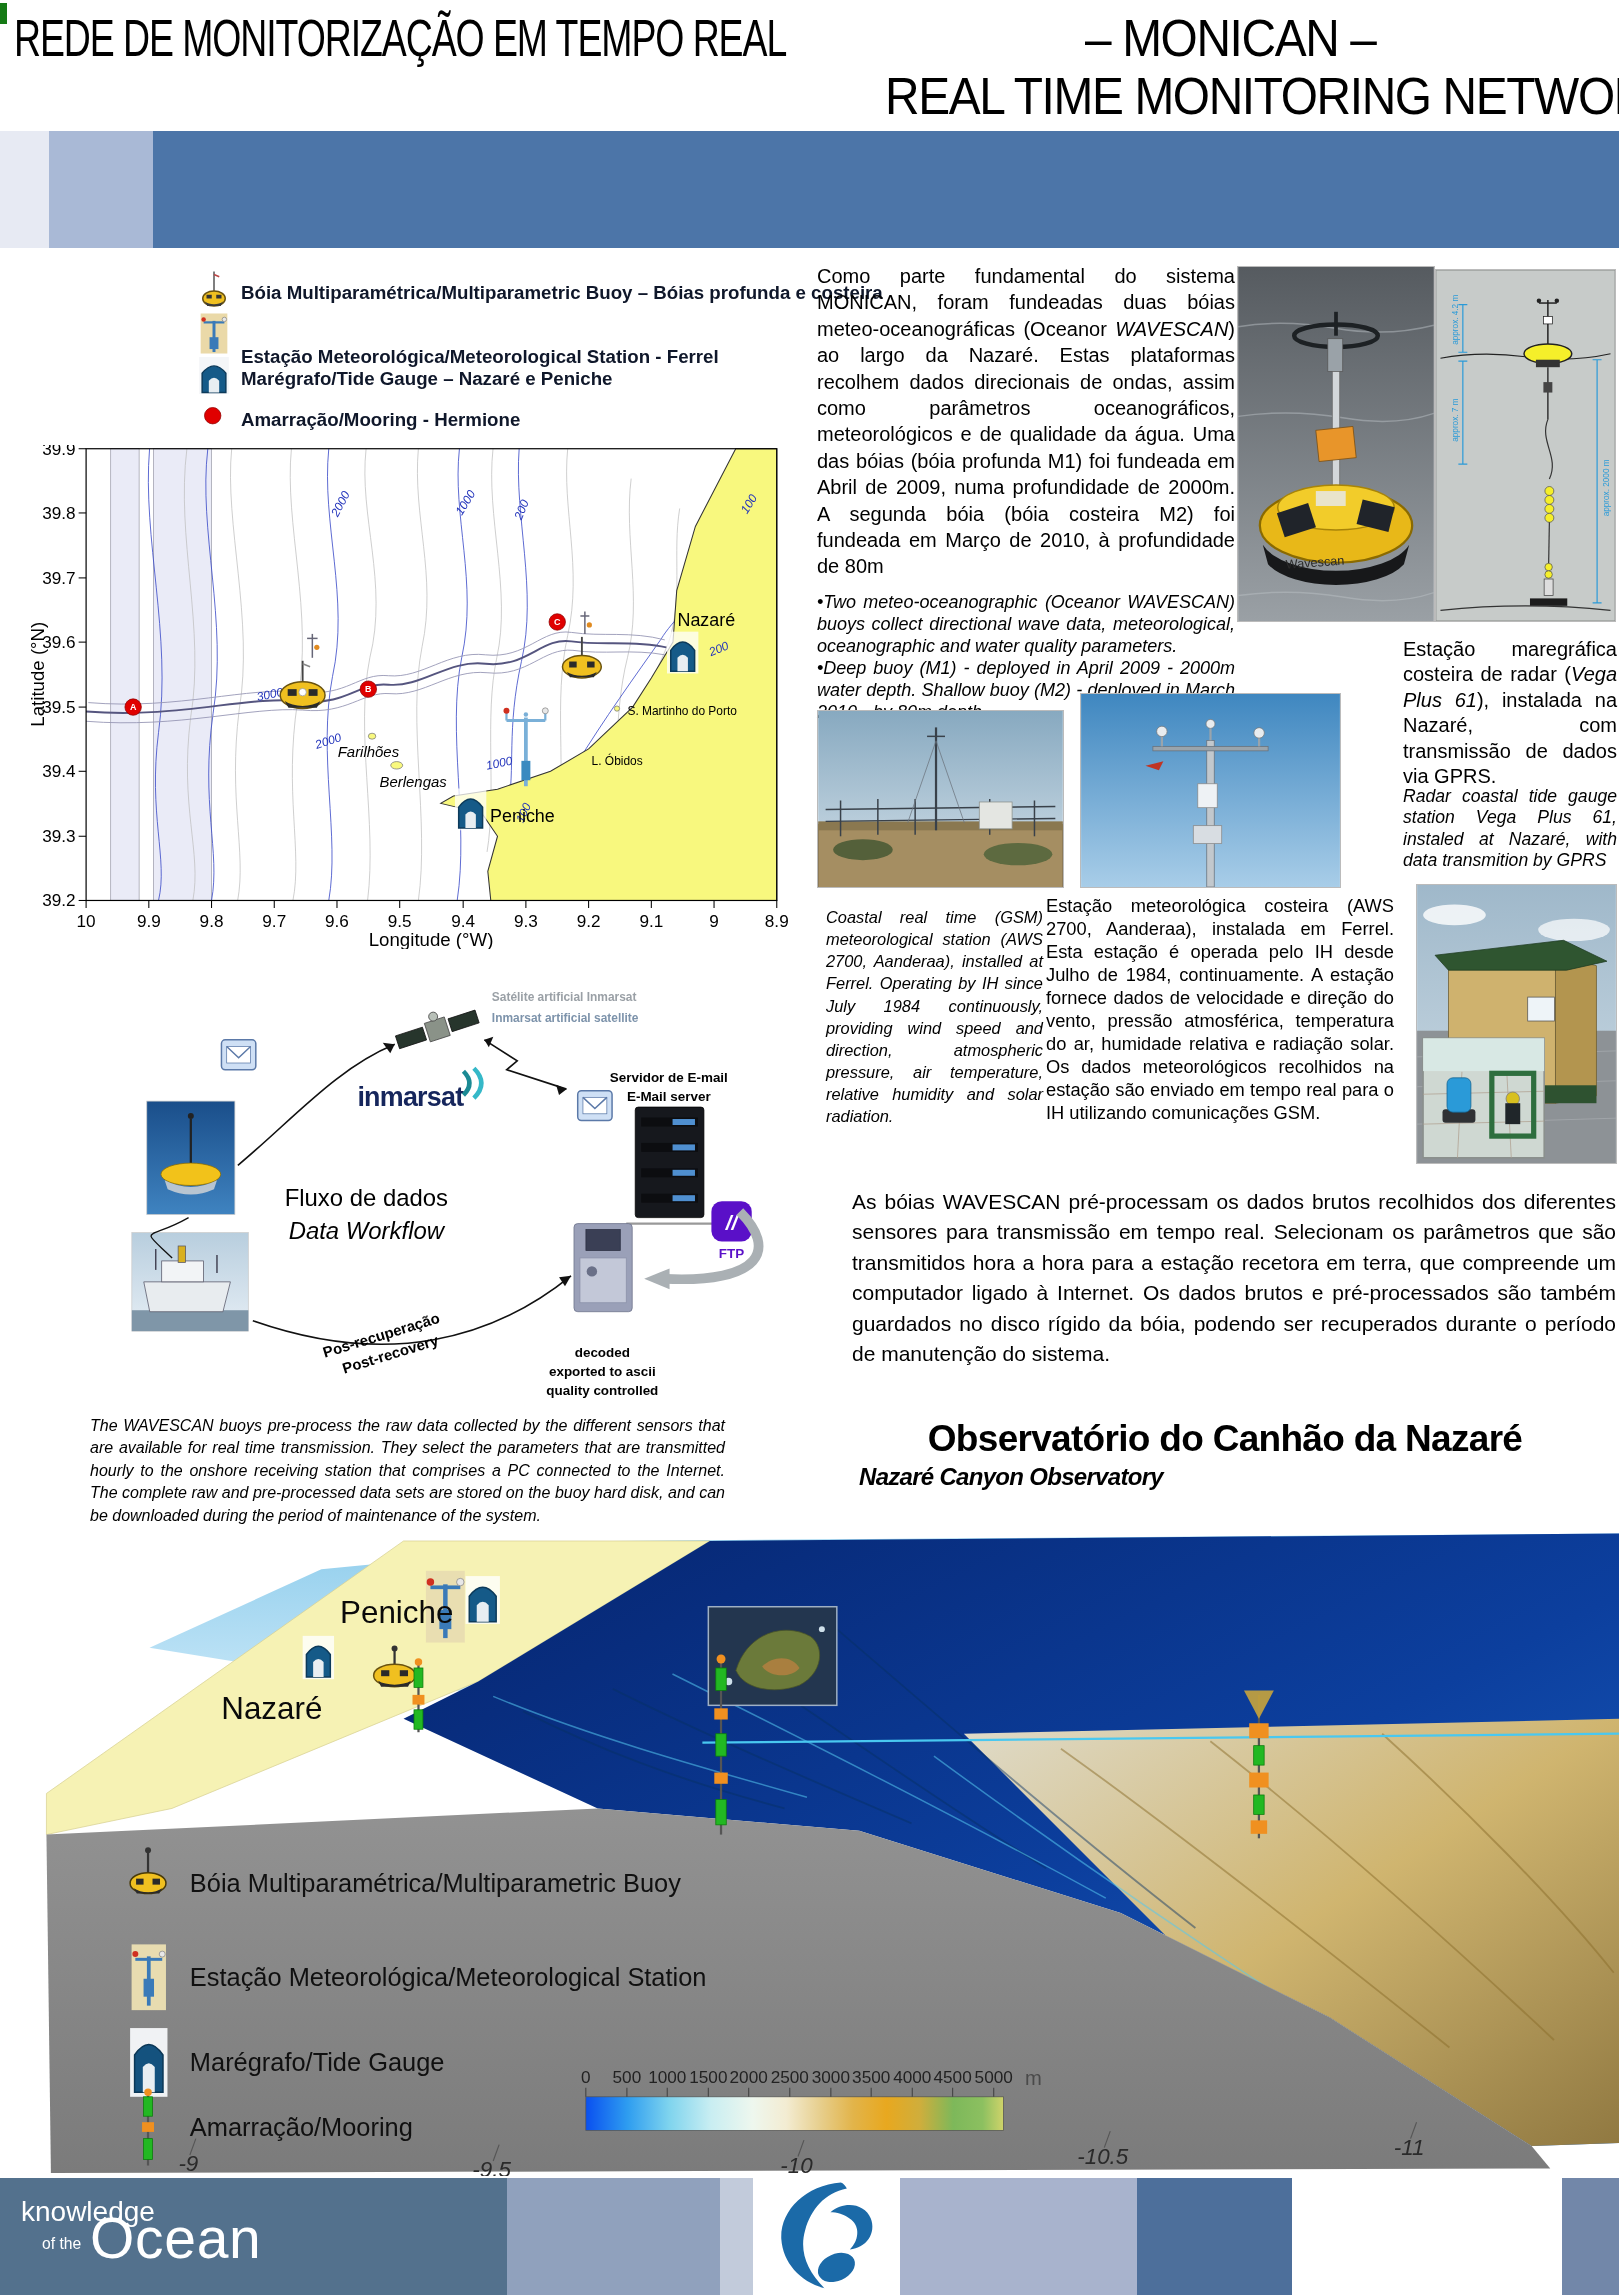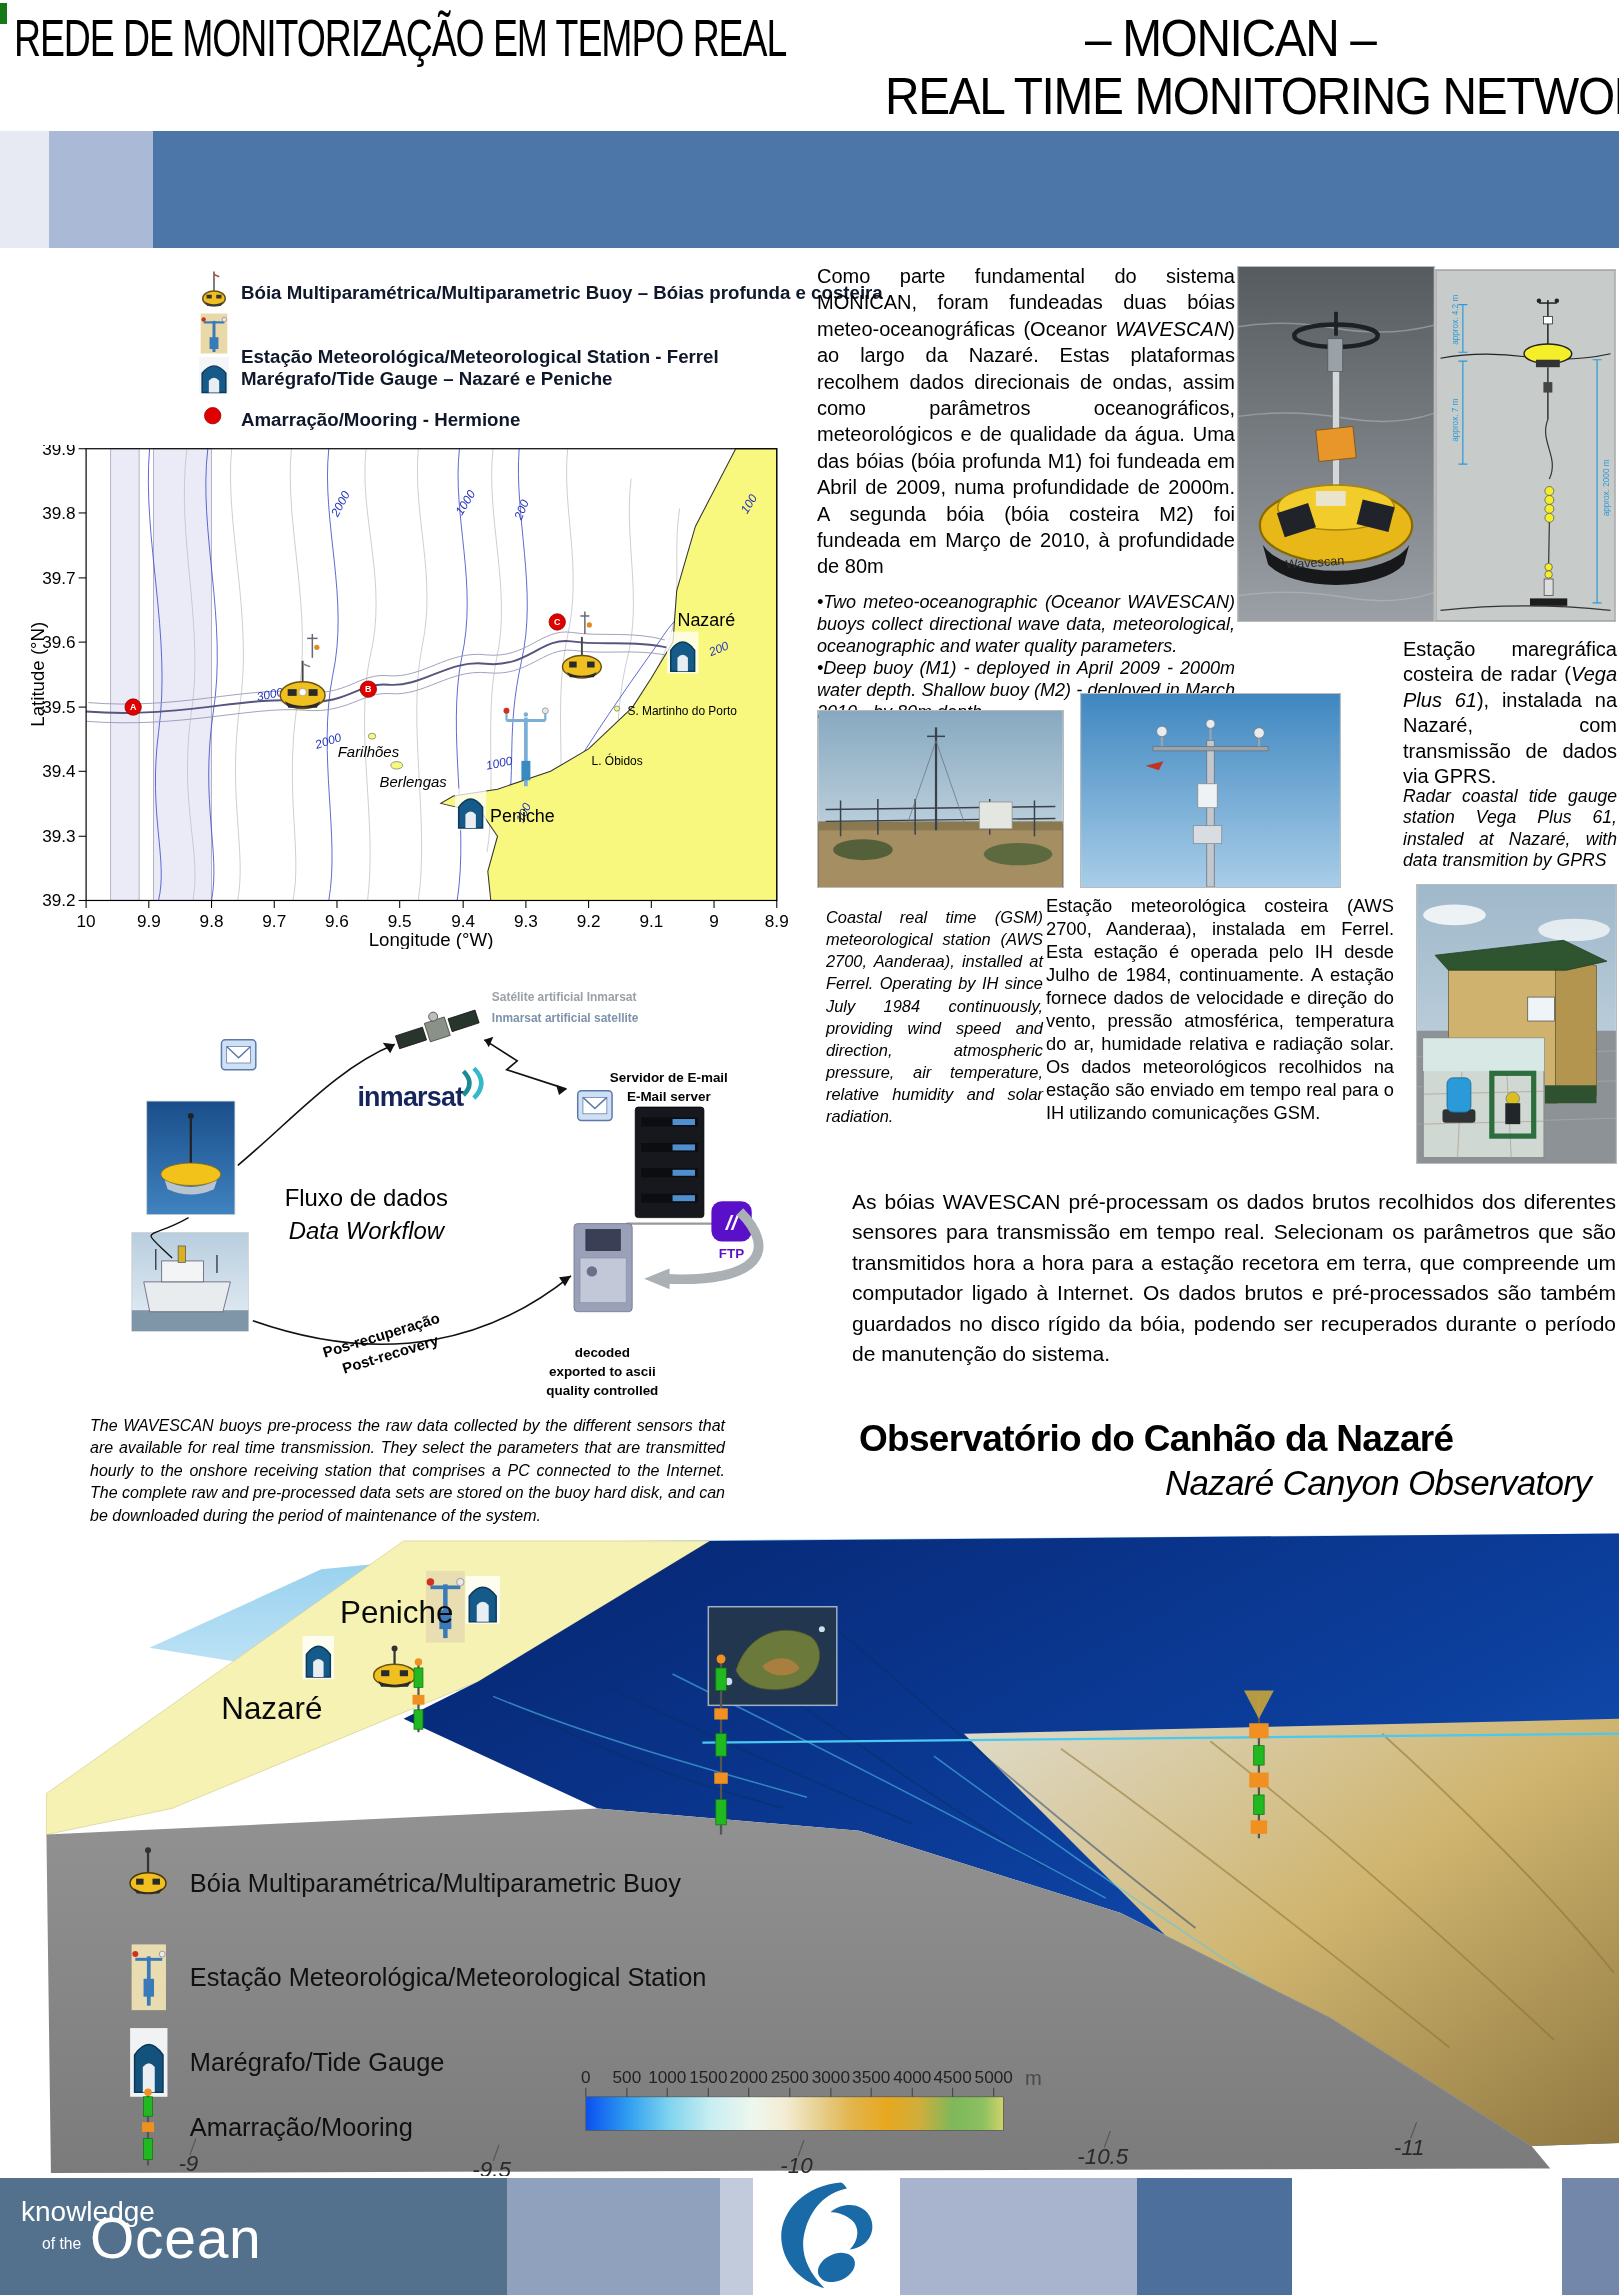--- a/index.html
+++ b/index.html
@@ -515,22 +515,22 @@
     </g>
     <g transform="translate(512,1794) rotate(-17)">
       <text x="0" y="0" font-size="20" font-weight="bold" text-anchor="middle">Pos-recuperação</text>
       <text x="4" y="28" font-size="20" font-weight="bold" text-anchor="middle">Post-recovery</text>
     </g>
   </svg>
 
   <div class="abs just it" style="left:90px;top:1415px;width:635px;font-size:16px;line-height:1.4;">The WAVESCAN buoys pre-process the raw data collected by the different sensors that are available for real time transmission. They select the parameters that are transmitted hourly to the onshore receiving station that comprises a PC connected to the Internet. The complete raw and pre-processed data sets are stored on the buoy hard disk, and can be downloaded during the period of maintenance of the system.</div>
   <div class="abs just" style="left:852px;top:1187px;width:764px;font-size:21px;line-height:1.45;">As bóias WAVESCAN pré-processam os dados brutos recolhidos dos diferentes sensores para transmissão em tempo real. Selecionam os parâmetros que são transmitidos hora a hora para a estação recetora em terra, que compreende um computador ligado à Internet. Os dados brutos e pré-processados são também guardados no disco rígido da bóia, podendo ser recuperados durante o período de manutenção do sistema.</div>
 
-  <div class="abs" style="left:859px;top:1418px;width:732px;font-size:37px;font-weight:bold;letter-spacing:-0.7px;">Observatório do Canhão da Nazaré</div>
-  <div class="abs it" style="left:859px;top:1463px;width:732px;text-align:right;font-size:35px;font-weight:normal;letter-spacing:-0.7px;">Nazaré Canyon Observatory</div>
+  <div class="abs" style="left:859px;top:1418px;width:732px;text-align:center;font-size:37px;font-weight:bold;letter-spacing:-0.7px;">Observatório do Canhão da Nazaré</div>
+  <div class="abs it" style="left:859px;top:1463px;width:732px;text-align:left;font-size:24px;font-weight:bold;letter-spacing:-0.7px;">Nazaré Canyon Observatory</div>
 
   <svg class="abs" style="left:30px;top:1532px;" width="1589" height="644" viewBox="40 2050 2127 862">
     <defs>
       <linearGradient id="farSea" x1="0" y1="0" x2="0" y2="1">
           <stop offset="0" stop-color="#8fcdec"></stop>
           <stop offset="1" stop-color="#d6eefb"></stop>
         </linearGradient>
       <linearGradient id="terrG" x1="0" y1="0" x2="1" y2="1">
           <stop offset="0" stop-color="#06246e"></stop>
           <stop offset=".55" stop-color="#0c3f9e"></stop>

